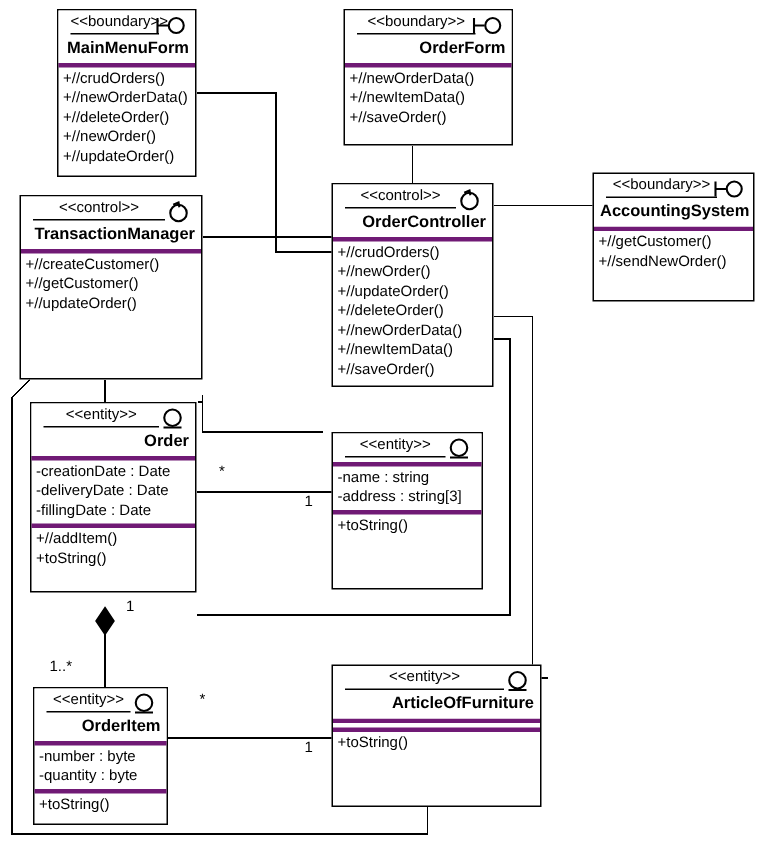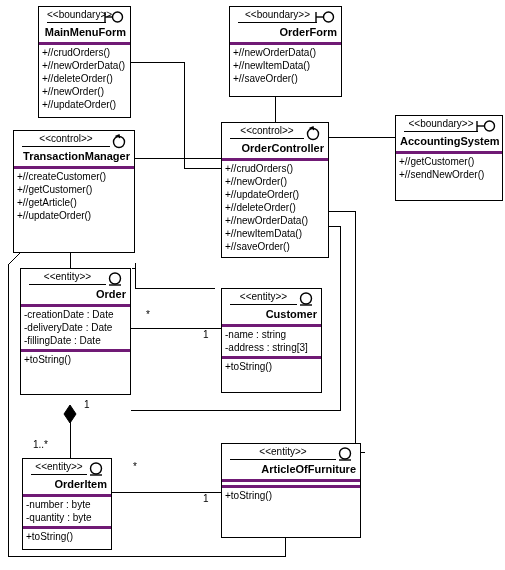--- a/index.html
+++ b/index.html
@@ -123,21 +123,20 @@
         <svg width="22" height="16" viewBox="0 0 22 16">
           <circle cx="11" cy="9" r="5.5" fill="#fff" stroke="#000" stroke-width="1.4"></circle>
           <polyline points="7.5,3.5 11,2 11.6,5.2" fill="none" stroke="#000" stroke-width="1.4"></polyline>
         </svg>
       </div>
       <div class="cname">TransactionManager</div>
     </div>
     <div class="compart">
       <div class="mem">+//createCustomer()</div>
       <div class="mem">+//getCustomer()</div>
-      <div class="mem">+//getArticle()</div>
       <div class="mem">+//updateOrder()</div>
     </div>
   </div>
 
   <div class="uml" style="left:221px;top:122px;width:108px;height:136px;">
     <div class="hdr">
       <div class="stereo">&lt;&lt;control&gt;&gt;</div>
       <div class="icon">
         <svg width="22" height="16" viewBox="0 0 22 16">
           <circle cx="11" cy="9" r="5.5" fill="#fff" stroke="#000" stroke-width="1.4"></circle>
@@ -167,34 +166,34 @@
         </svg>
       </div>
       <div class="cname">Order</div>
     </div>
     <div class="compart">
       <div class="mem">-creationDate : Date</div>
       <div class="mem">-deliveryDate : Date</div>
       <div class="mem">-fillingDate : Date</div>
     </div>
     <div class="compart">
+      <div class="mem">+//addItem()</div>
       <div class="mem">+toString()</div>
     </div>
   </div>
 
   <div class="uml" style="left:221px;top:288px;width:101px;height:105px;">
     <div class="hdr">
       <div class="stereo">&lt;&lt;entity&gt;&gt;</div>
       <div class="icon">
         <svg width="22" height="16" viewBox="0 0 22 16">
           <circle cx="11" cy="7.5" r="5.5" fill="#fff" stroke="#000" stroke-width="1.4"></circle>
           <line x1="5" y1="14" x2="17" y2="14" stroke="#000" stroke-width="1.4"></line>
         </svg>
       </div>
-      <div class="cname">Customer</div>
     </div>
     <div class="compart">
       <div class="mem">-name : string</div>
       <div class="mem">-address : string[3]</div>
     </div>
     <div class="compart">
       <div class="mem">+toString()</div>
     </div>
   </div>
 

